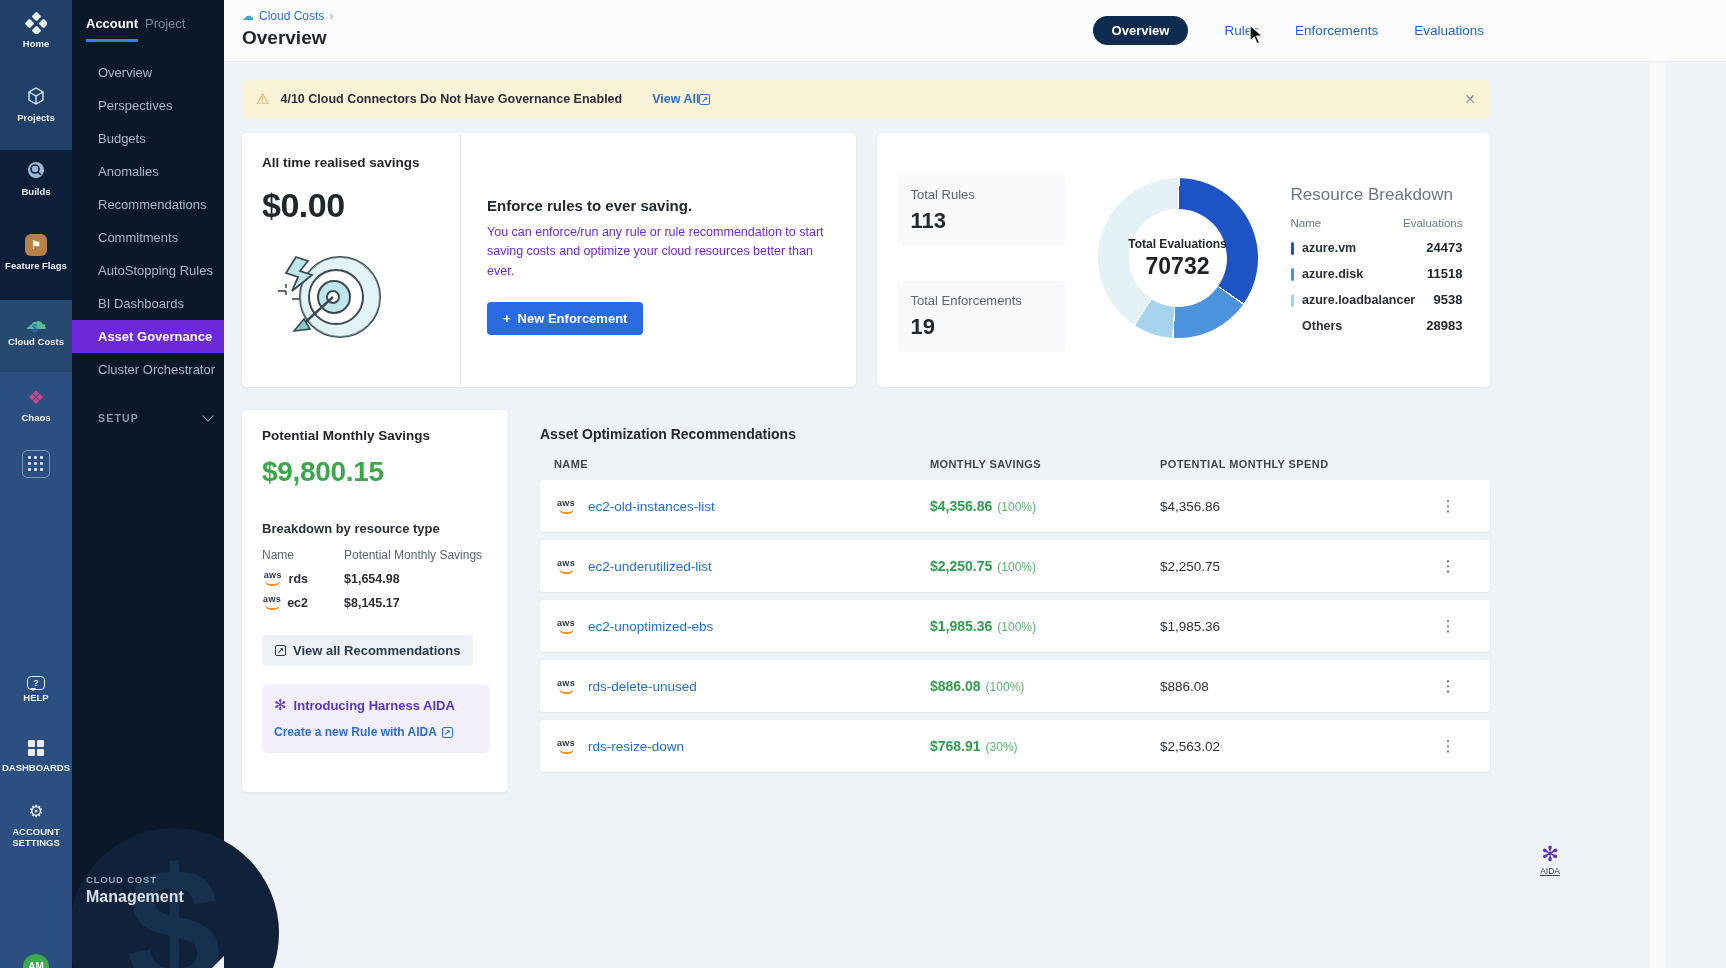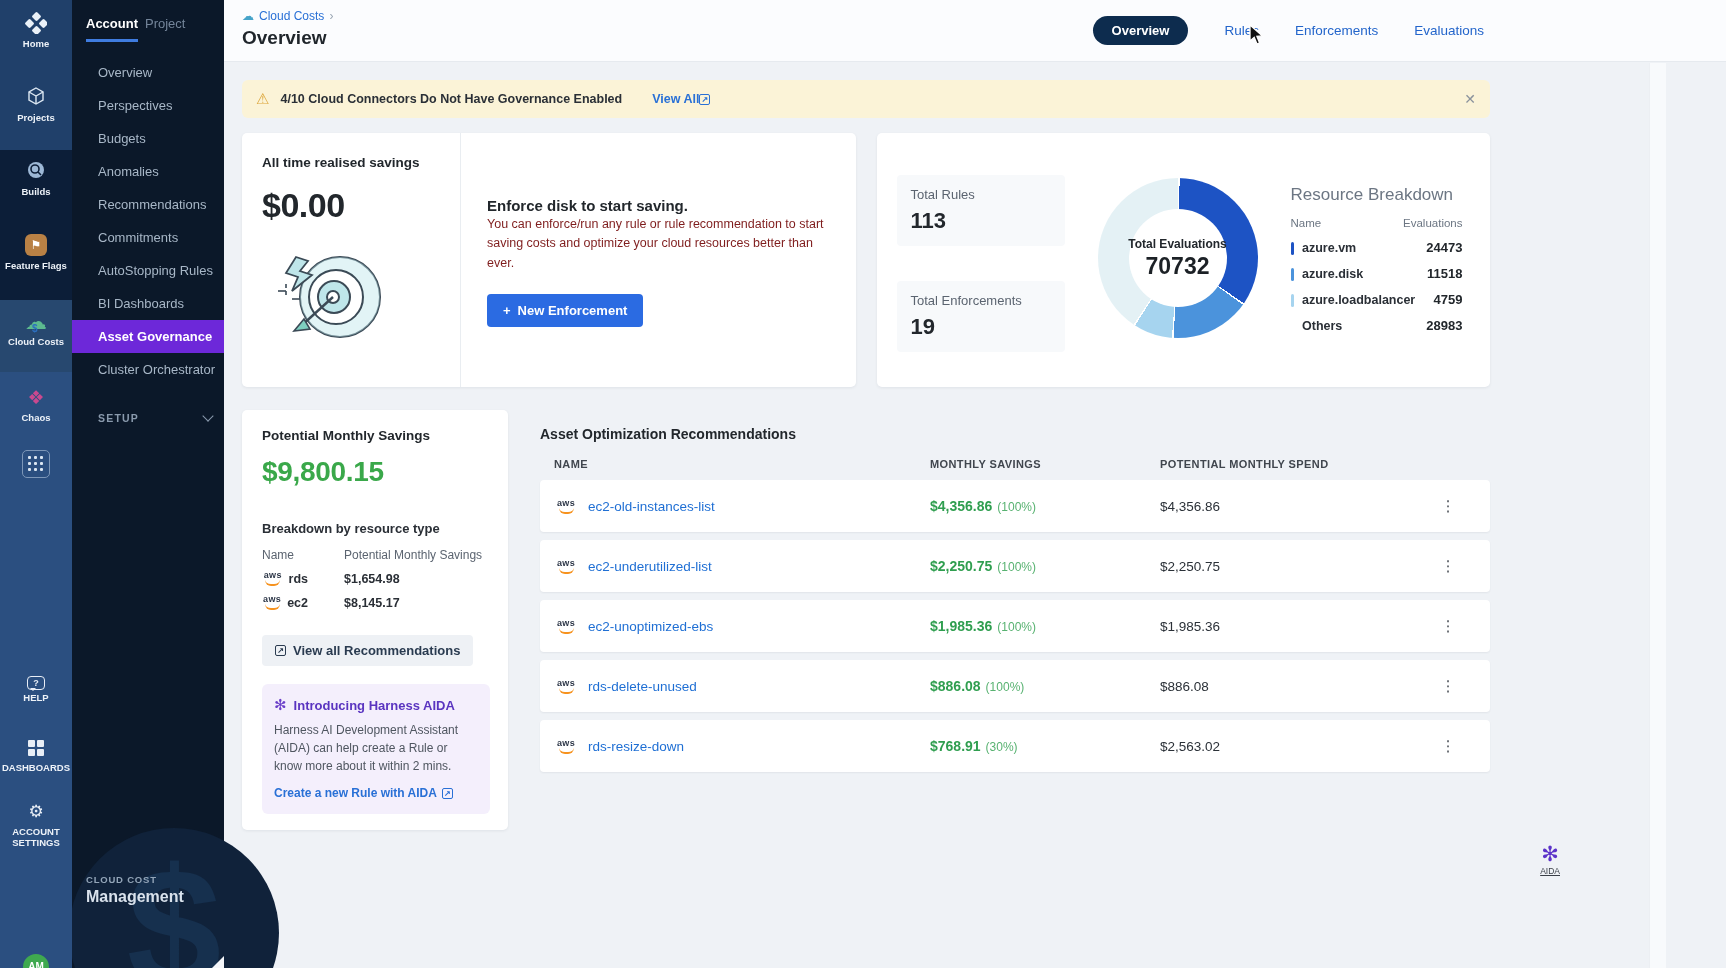--- a/index.html
+++ b/index.html
@@ -76,21 +76,21 @@
   .card { background:#fff; border-radius:5px; box-shadow:0 1px 3px rgba(40,50,70,.08); }
 
   
   .card-a { width:617px; height:254px; display:flex; }
   .ca-left { width:219px; padding:22px 0 0 20px; border-right:1px solid #e9edf1; }
   .ca-label { font-size:13.5px; font-weight:700; color:#22272c; }
   .ca-value { font-size:34px; font-weight:700; color:#22272c; margin-top:16px; letter-spacing:-.5px; }
   .ca-illus { margin:14px 0 0 8px; }
   .ca-right { flex:1; padding:64px 26px 0 26px; }
   .cta-title { font-size:15px; font-weight:700; color:#22272c; }
-  .cta-text { font-size:12.5px; color:#7f1d1d; line-height:1.55; margin-top:1px; max-width:350px; }
+  .cta-text { font-size:12.5px; color:#6d28d9; line-height:1.55; margin-top:9px; max-width:350px; }
   .btn-primary { display:inline-flex; align-items:center; gap:7px; margin-top:21px; background:#2b6be2; color:#fff; border:none; font-family:inherit; font-size:13px; font-weight:600; padding:9px 16px; border-radius:4px; cursor:pointer; }
 
   
   .card-b { width:617px; height:254px; position:relative; }
   .stat-box { position:absolute; left:20px; width:168px; background:#f7f9fb; border-radius:4px; padding:12px 14px; }
   .stat-box.b1 { top:42px; } .stat-box.b2 { top:148px; }
   .stat-label { font-size:13px; color:#5b6470; }
   .stat-value { font-size:22px; font-weight:700; color:#22272c; margin-top:6px; }
   .donut { position:absolute; left:221px; top:45px; width:160px; height:160px; border-radius:50%; }
   .donut-hole { position:absolute; left:31px; top:31px; width:98px; height:98px; background:#fff; border-radius:50%; display:flex; flex-direction:column; align-items:center; justify-content:center; }
@@ -316,21 +316,21 @@
                   <line x1="63" y1="58" x2="30" y2="88" stroke="#3b4a56" stroke-width="2.4"></line>
                   <path d="M34 80 L24 92 L40 90 Z" fill="#7fcfc0" stroke="#3b4a56" stroke-width="1.6"></path>
                   <path d="M26 18 L38 22 L30 32 L42 36 L22 52 L28 38 L16 34 Z" fill="#bfe6ea" stroke="#3b4a56" stroke-width="1.8"></path>
                   <line x1="8" y1="52" x2="16" y2="52" stroke="#3b4a56" stroke-width="1.6"></line>
                   <line x1="22" y1="60" x2="30" y2="60" stroke="#3b4a56" stroke-width="1.6"></line>
                   <line x1="16" y1="45" x2="16" y2="58" stroke="#3b4a56" stroke-width="1.6" stroke-dasharray="4 3"></line>
                 </svg>
               </div>
             </div>
             <div class="ca-right">
-              <div class="cta-title">Enforce disk to start saving.</div>
+              <div class="cta-title">Enforce rules to ever saving.</div>
               <div class="cta-text">You can enforce/run any rule or rule recommendation to start saving costs and optimize your cloud resources better than ever.</div>
               <button class="btn-primary">
                 <span>+</span>
                 <span>New Enforcement</span>
               </button>
             </div>
           </section>
 
           <section class="card card-b">
             <div class="stat-box b1">
@@ -359,21 +359,21 @@
                 <span class="lg-val">24473</span>
               </div>
               <div class="lg-row">
                 <span class="chip" style="background: rgb(75, 147, 220);"></span>
                 <span class="lg-name">azure.disk</span>
                 <span class="lg-val">11518</span>
               </div>
               <div class="lg-row">
                 <span class="chip" style="background: rgb(166, 212, 239);"></span>
                 <span class="lg-name">azure.loadbalancer</span>
-                <span class="lg-val">4759</span>
+                <span class="lg-val">9538</span>
               </div>
               <div class="lg-row">
                 <span class="chip" style="background:transparent;"></span>
                 <span class="lg-name">Others</span>
                 <span class="lg-val">28983</span>
               </div>
             </div>
           </section>
         </div>
 
@@ -409,21 +409,20 @@
             </div>
             <button class="btn-grey">
               <span class="ext" style="color:#2a3b50;">↗</span>
               <span>View all Recommendations</span>
             </button>
             <div class="aida-panel">
               <div class="aida-head">
                 <span class="aida-flower">✻</span>
                 <span class="aida-title">Introducing Harness AIDA</span>
               </div>
-              <div class="aida-text">Harness AI Development Assistant (AIDA) can help create a Rule or know more about it within 2 mins.</div>
               <div class="link aida-link">
                 <span>Create a new Rule with AIDA</span>
                 <span class="ext">↗</span>
               </div>
             </div>
           </section>
 
           <section class="recs">
             <div class="recs-title">Asset Optimization Recommendations</div>
             <div class="recs-head">

